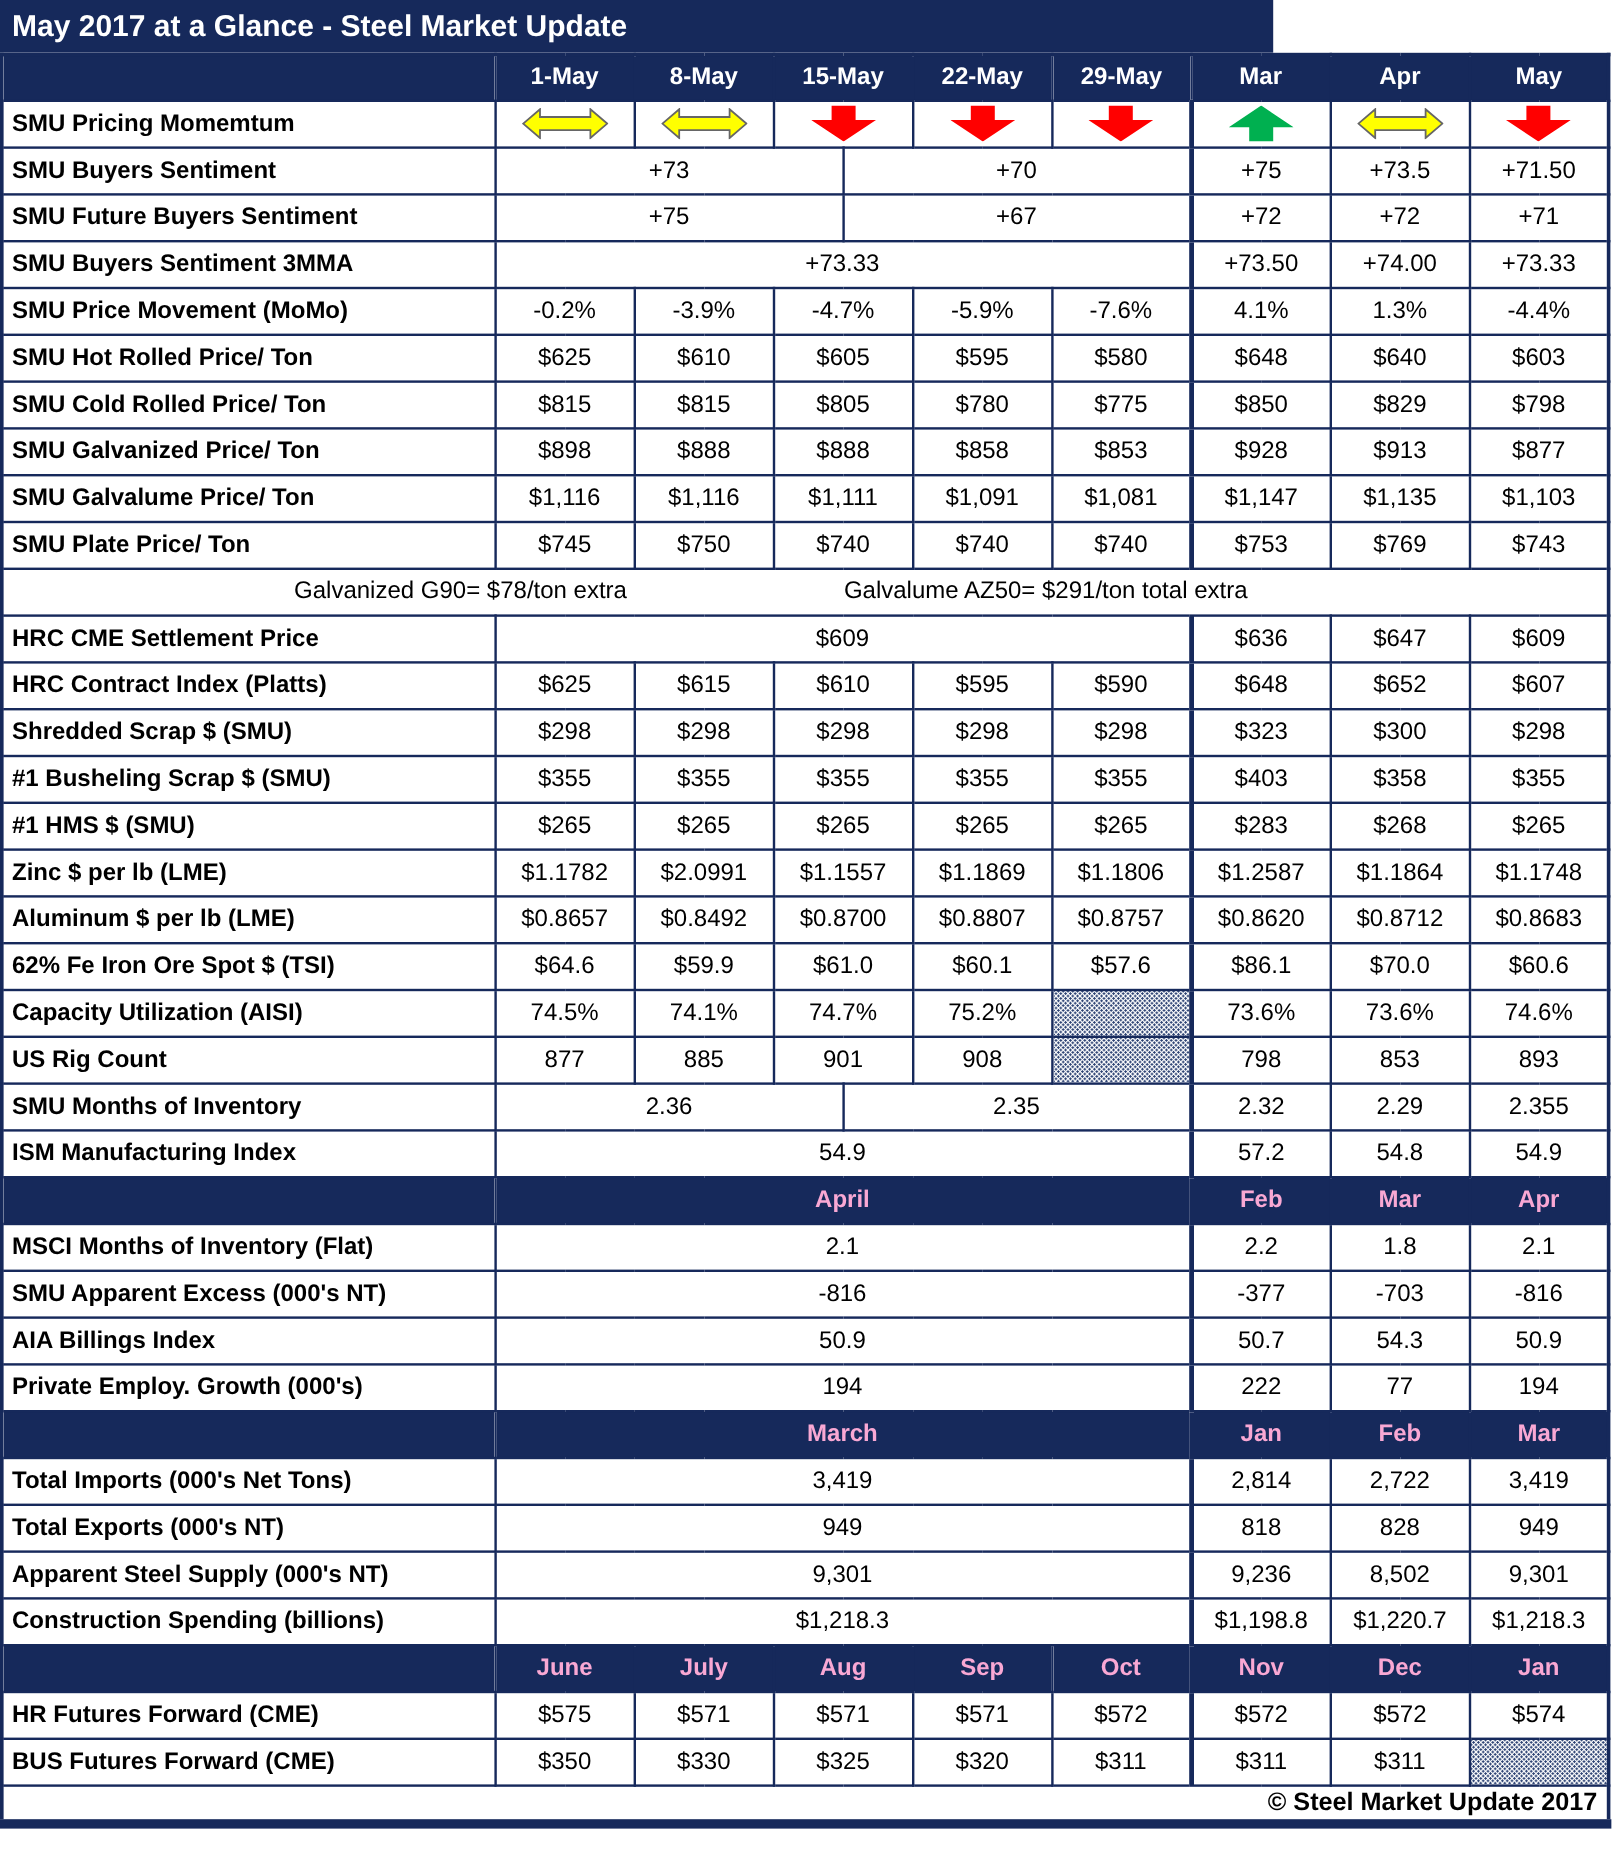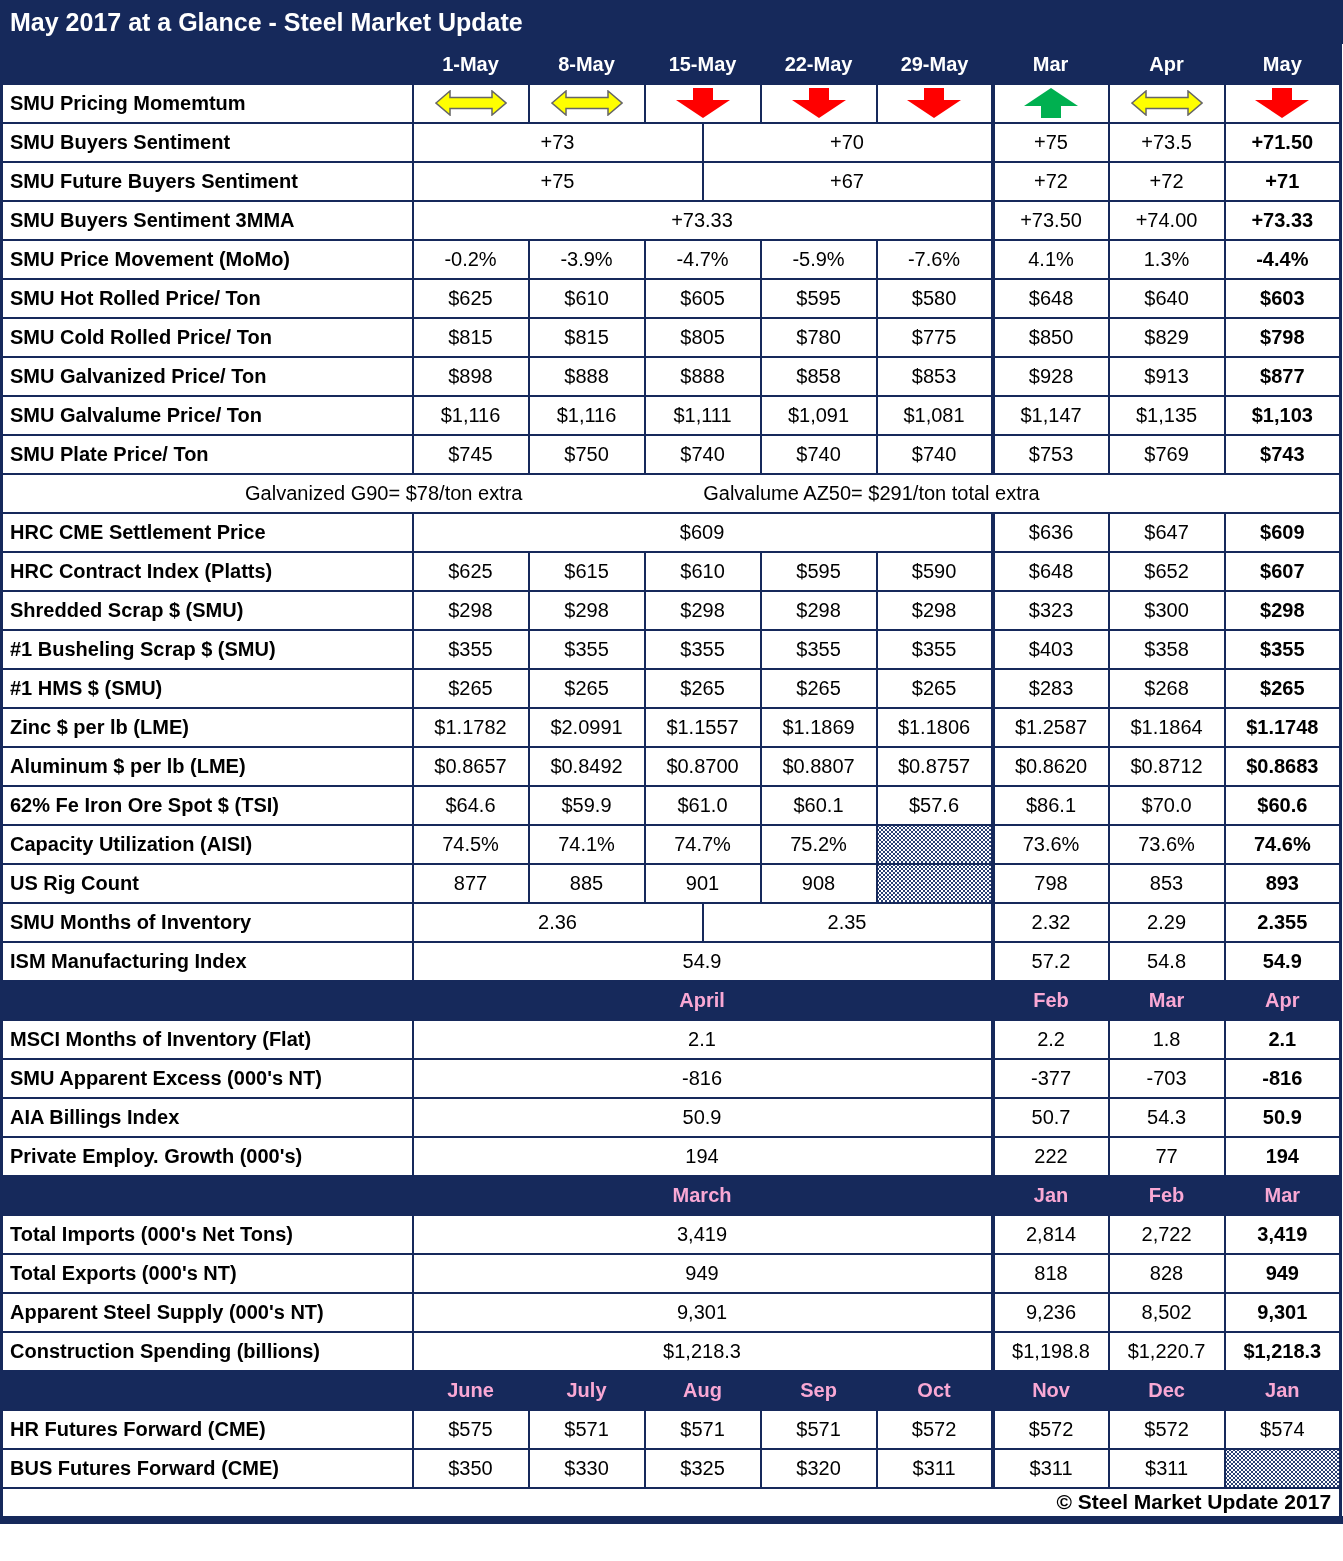--- a/index.html
+++ b/index.html
@@ -1,36 +1,36 @@
 <!DOCTYPE html>
 <html><head>
 <meta charset="utf-8">
 <style>
   html,body{margin:0;padding:0;background:#fff;}
   .page{width:1343px;font-family:"Liberation Sans","DejaVu Sans",sans-serif;color:#000;}
   .titlebar{
-    box-sizing:border-box;width:1343px;height:44px;background:#16295B;color:#fff;
+    box-sizing:border-box;width:1061px;height:44px;background:#16295B;color:#fff;
     font-size:25px;font-weight:bold;line-height:44px;padding-left:10px;
   }
   table#grid{
     border-collapse:collapse;table-layout:fixed;width:1186px;
     border:3px solid #16295B;border-bottom:none;background:#fff;
   }
   col.c-lbl{width:411px;}
   col.c-u{width:58px;}
   td{
     box-sizing:border-box;border:2px solid #16295B;padding:0;
     text-align:center;vertical-align:middle;font-size:20px;white-space:nowrap;overflow:hidden;
   }
   tr.r{height:39px;}
   tr.hd{height:38px;}
   td.lbl{text-align:left;padding-left:7px;font-weight:bold;font-size:20px;margin-top:20px;}
   td.hdr{background:#16295B;color:#fff;font-weight:bold;border-color:#16295B;}
   td.sec{background:#16295B;color:#f9a8d4;font-weight:bold;border-color:#16295B;}
-  td.bold{font-weight:bold;}
+  td.bold{font-weight:normal;}
   td.thickL{border-left-width:4px;}
   td.hatch{
     background-image:
       radial-gradient(#2a4072 0.9px, transparent 1.15px),
       radial-gradient(#2a4072 0.9px, transparent 1.15px);
     background-size:4px 4px;
     background-position:0 0, 2px 2px;
   }
   td.note{position:relative;font-weight:normal;}
   td.note span{position:absolute;top:50%;transform:translateY(-50%);text-align:center;}

